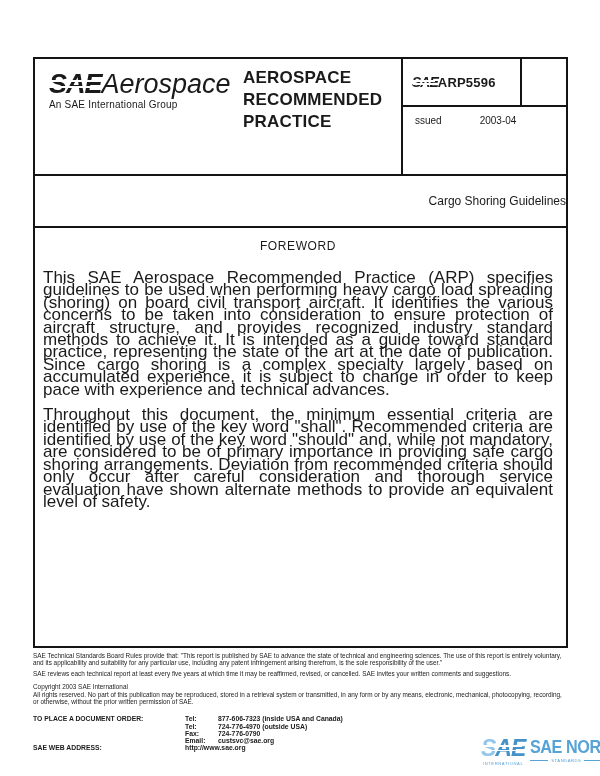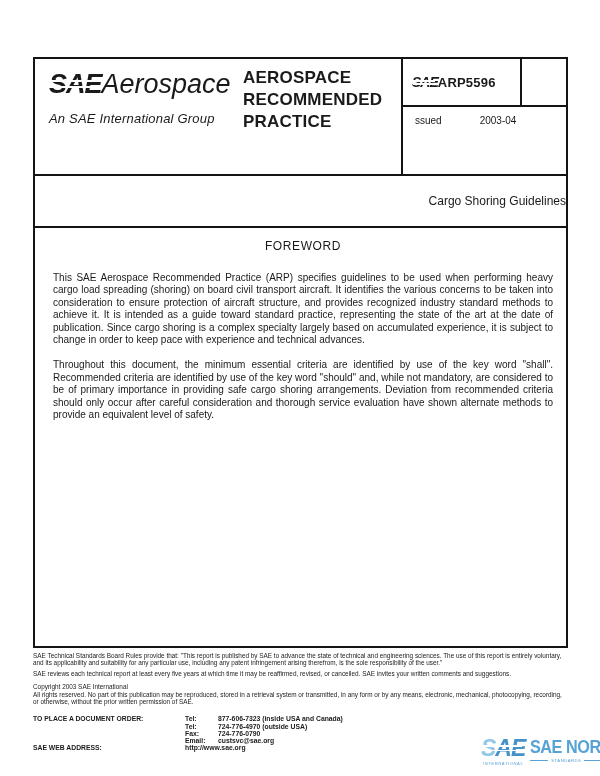--- a/index.html
+++ b/index.html
@@ -13,40 +13,40 @@
 
   .header-row { height:117px; border-bottom:2px solid #141414; display:flex; }
   .header-left { flex:1; position:relative; }
 
   .sae-logo { position:absolute; left:14px; top:11px; }
   .sae-logo-line { font-size:27px; line-height:28px; white-space:nowrap; }
   .sae-word { font-style:italic; font-weight:900; letter-spacing:-1px; position:relative; display:inline-block; }
   .sae-word::before, .sae-word::after { content:""; position:absolute; left:1px; right:3px; height:2px; background:#fff; }
   .sae-word::before { top:34%; } .sae-word::after { top:56%; }
   .aero-word { font-style:italic; font-weight:400; letter-spacing:0; }
-  .sae-logo-tag { font-size:13px; font-style:italic; margin-top:13px; letter-spacing:0.2px; }
+  .sae-logo-tag { font-size:10px; margin-top:1px; letter-spacing:0.2px; }
 
   .doc-type { position:absolute; left:208px; top:8px; width:165px;
               font-size:17px; font-weight:bold; line-height:22px; letter-spacing:0.2px; }
 
   .header-right { width:165px; border-left:2px solid #141414; display:flex; flex-direction:column; }
   .num-row { height:48px; border-bottom:2px solid #141414; display:flex; }
   .num-cell { width:119px; border-right:2px solid #141414; display:flex; align-items:center; padding-left:9px; }
   .num-sae { font-size:14px; line-height:14px; }
   .doc-number { font-size:13px; font-weight:bold; letter-spacing:0.2px; }
   .num-empty { flex:1; }
   .issued-row { flex:1; padding:8px 0 15px 12px; font-size:10px; display:flex; }
   .issued-date { margin-left:38px;text-align:center; }
 
   .title-row { height:52px; border-bottom:2px solid #141414; display:flex;
                align-items:center; justify-content:flex-end; font-size:12px; }
 
-  .body-area { flex:1; padding:11px 13px 0 18px; }
+  .body-area { flex:1; padding:11px 13px 0 8px; }
   .foreword-heading { text-align:center; font-size:12px; letter-spacing:0.6px; margin-bottom:19px; }
-  .para { font-size:10px; line-height:12.4px; text-align:justify; margin-bottom:13px; }
+  .para { font-size:17px; line-height:12.4px; text-align:justify; margin-bottom:13px; }
 
   
   .page-footer { position:absolute; left:33px; top:652px; width:536px; }
   .fine { font-size:6.4px; line-height:7.2px; color:#222; }
   .notice1 { margin-bottom:4px; }
   .notice2 { margin-bottom:5px; }
   .copyright { margin-bottom:1px; }
   .rights { margin-bottom:10px; }
   .order-grid { display:grid; grid-template-columns:152px 33px 1fr; font-size:6.8px;
                 line-height:7.3px; font-weight:bold; color:#1a1a1a; }

